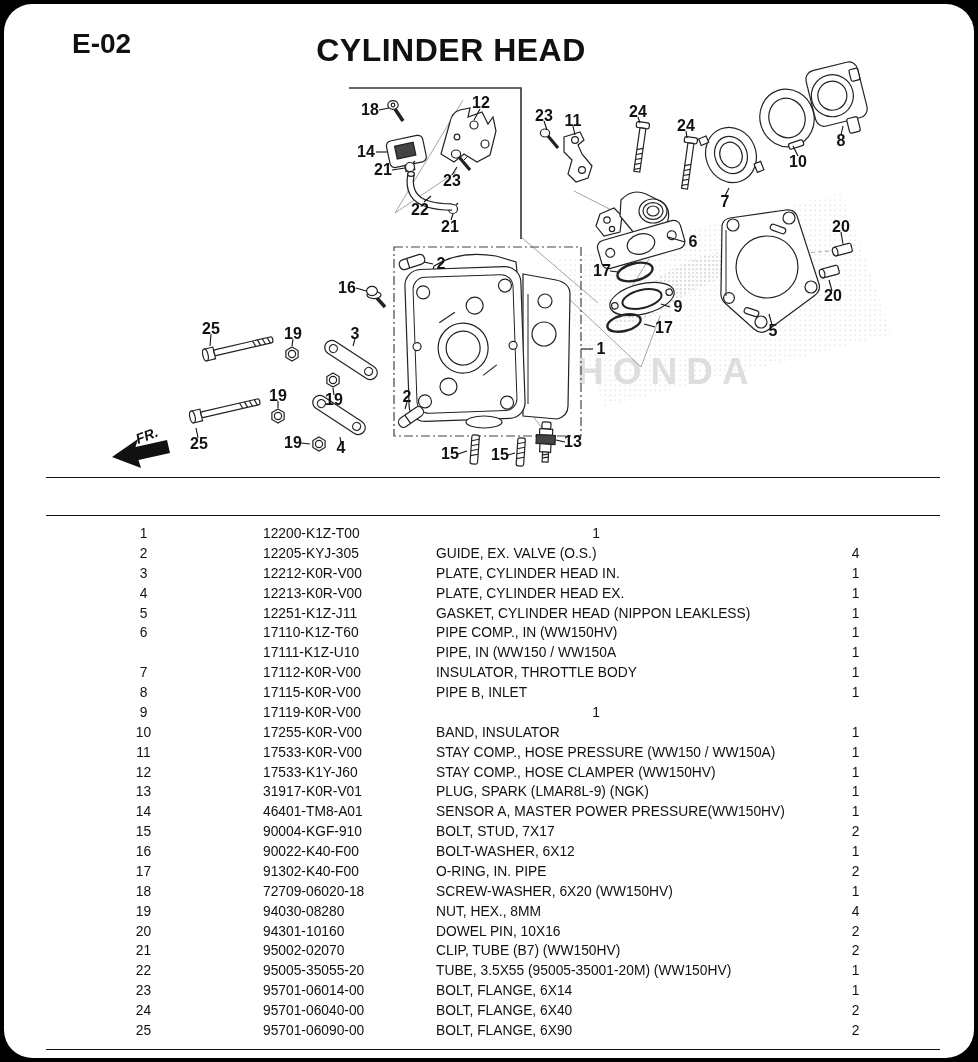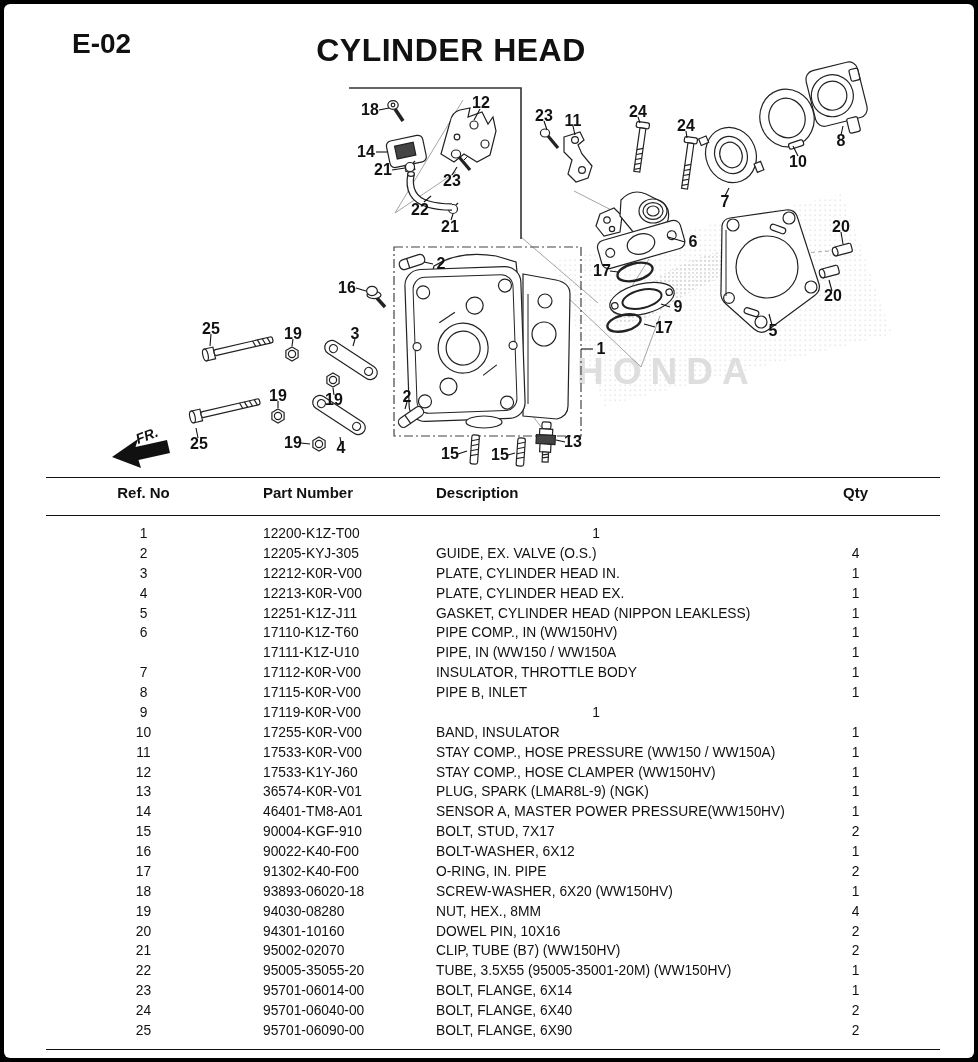--- a/index.html
+++ b/index.html
@@ -1,18 +1,18 @@
 <!DOCTYPE html>
 <html><head>
 <meta charset="utf-8">
 <style>
   html,body{margin:0;padding:0;background:#000;}
   .page{position:relative;width:978px;height:1062px;background:#000;overflow:hidden;
         font-family:"Liberation Sans",sans-serif;color:#111;}
-  .frame{position:absolute;inset:4px;background:#fff;border-radius:6px;}
+  .frame{position:absolute;inset:4px;background:#fff;border-radius:28px;}
   .hdr-code{position:absolute;left:68px;top:24px;font-size:28px;font-weight:bold;letter-spacing:0px;}
   .hdr-title{position:absolute;left:447px;top:28px;transform:translateX(-50%);
              font-size:32px;font-weight:bold;white-space:nowrap;letter-spacing:0.5px;}
   svg.diagram{position:absolute;left:0;top:0;}
   .rule{position:absolute;left:42px;width:894px;height:0;border-top:1.6px solid #111;}
   .rule.r1{top:473px;}
   .rule.r2{top:511px;}
   .rule.r3{top:1045px;}
   .thead{position:absolute;left:42px;top:480px;width:894px;display:grid;
          grid-template-columns:195px 180px 400px 1fr;font-weight:bold;font-size:15px;}
@@ -412,26 +412,20 @@
         <text class="callout" x="569" y="443">13</text>
       </g>
 
       <g>
         <path d="M108,453 L134,435 L131.5,443 L163,436 L166,449 L134.5,456 L137,464 Z" fill="#111" stroke="none"></path>
         <text class="fr" transform="translate(134,440) rotate(-21)">FR.</text>
       </g>
     </svg>
 
     <div class="rule r1"></div>
-    <div class="thead">
-      <span class="h1">Ref. No</span>
-      <span class="h2">Part Number</span>
-      <span class="h3">Description</span>
-      <span class="h4">Qty</span>
-    </div>
     <div class="rule r2"></div>
     <div class="tbody" id="tbody">
   <div class="tr">
     <span class="td c1">1</span>
     <span class="td c2">12200-K1Z-T00</span>
     <span class="td c4">1</span>
   </div>
 
   <div class="tr">
     <span class="td c1">2</span>
@@ -511,21 +505,21 @@
 
   <div class="tr">
     <span class="td c1">12</span>
     <span class="td c2">17533-K1Y-J60</span>
     <span class="td c3">STAY COMP., HOSE CLAMPER (WW150HV)</span>
     <span class="td c4">1</span>
   </div>
 
   <div class="tr">
     <span class="td c1">13</span>
-    <span class="td c2">36574-K0R-V01</span>
+    <span class="td c2">31917-K0R-V01</span>
     <span class="td c3">PLUG, SPARK (LMAR8L-9) (NGK)</span>
     <span class="td c4">1</span>
   </div>
 
   <div class="tr">
     <span class="td c1">14</span>
     <span class="td c2">46401-TM8-A01</span>
     <span class="td c3">SENSOR A, MASTER POWER PRESSURE(WW150HV)</span>
     <span class="td c4">1</span>
   </div>
@@ -546,21 +540,21 @@
 
   <div class="tr">
     <span class="td c1">17</span>
     <span class="td c2">91302-K40-F00</span>
     <span class="td c3">O-RING, IN. PIPE</span>
     <span class="td c4">2</span>
   </div>
 
   <div class="tr">
     <span class="td c1">18</span>
-    <span class="td c2">93893-06020-18</span>
+    <span class="td c2">72709-06020-18</span>
     <span class="td c3">SCREW-WASHER, 6X20 (WW150HV)</span>
     <span class="td c4">1</span>
   </div>
 
   <div class="tr">
     <span class="td c1">19</span>
     <span class="td c2">94030-08280</span>
     <span class="td c3">NUT, HEX., 8MM</span>
     <span class="td c4">4</span>
   </div>

